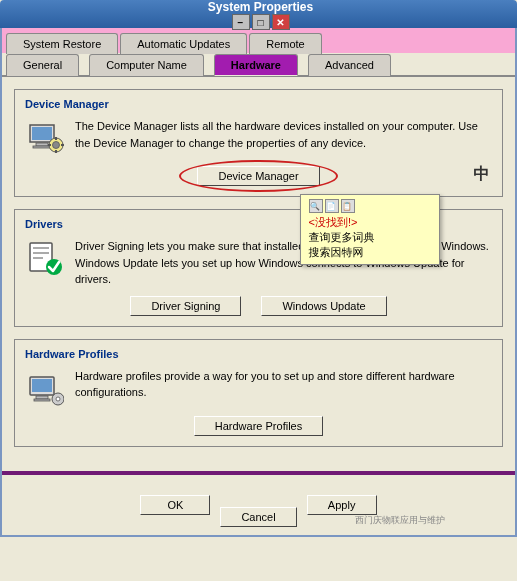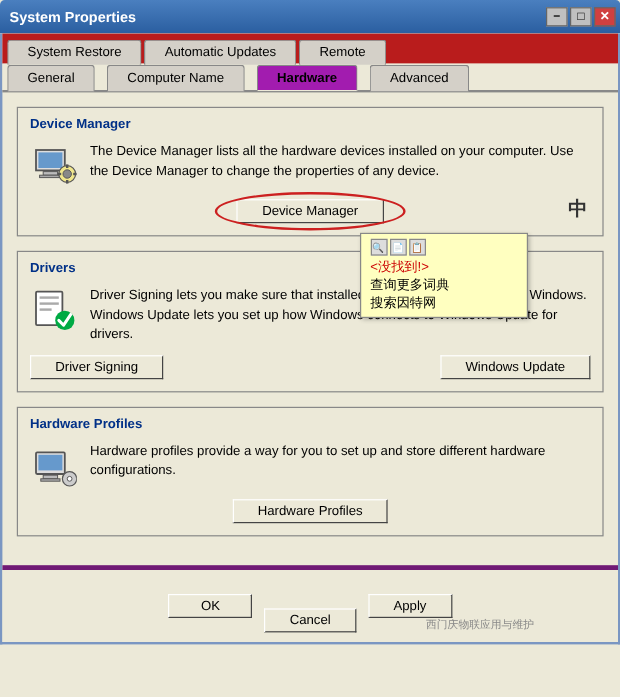--- a/index.html
+++ b/index.html
@@ -14,20 +14,21 @@
 
     .title-bar {
       background: linear-gradient(to bottom, #4a7fbf 0%, #2a5ea0 100%);
       height: 28px;
       display: flex;
       align-items: center;
       justify-content: space-between;
       padding: 0 4px 0 8px;
       border-top-left-radius: 4px;
       border-top-right-radius: 4px;
+      flex-direction: column;
     }
     .title-bar-text {
       color: white;
       font-weight: bold;
       font-size: 12px;
     }
     .title-bar-buttons {
       display: flex;
       gap: 2px;
     }
@@ -50,21 +51,21 @@
     .dialog {
       background: #ece9d8;
       border: 2px solid #7a96c2;
       border-top: none;
       width: 517px;
     }
     .tabs-top {
       display: flex;
       padding: 4px 4px 0 4px;
       gap: 2px;
-      background: #b91c1c;
+      background: #f9a8d4;
     }
     .tabs-bottom {
       display: flex;
       padding: 0 4px;
       gap: 10px;
       background: #ece9d8;
     }
     .tab {
       padding: 4px 16px;
       background: #d4d0c8;
@@ -122,21 +123,21 @@
       line-height: 1.5;
       flex: 1;
     }
     .section-button-row {
       display: flex;
       justify-content: center;
       margin-top: 8px;
     }
     .section-button-row-two {
       display: flex;
-      justify-content: space-between;
+      justify-content: center;
       gap: 20px;
       margin-top: 8px;
     }
 
     
     .win-button {
       padding: 3px 20px;
       background: #ece9d8;
       border: 1px solid #888;
       border-top-color: #fff;

